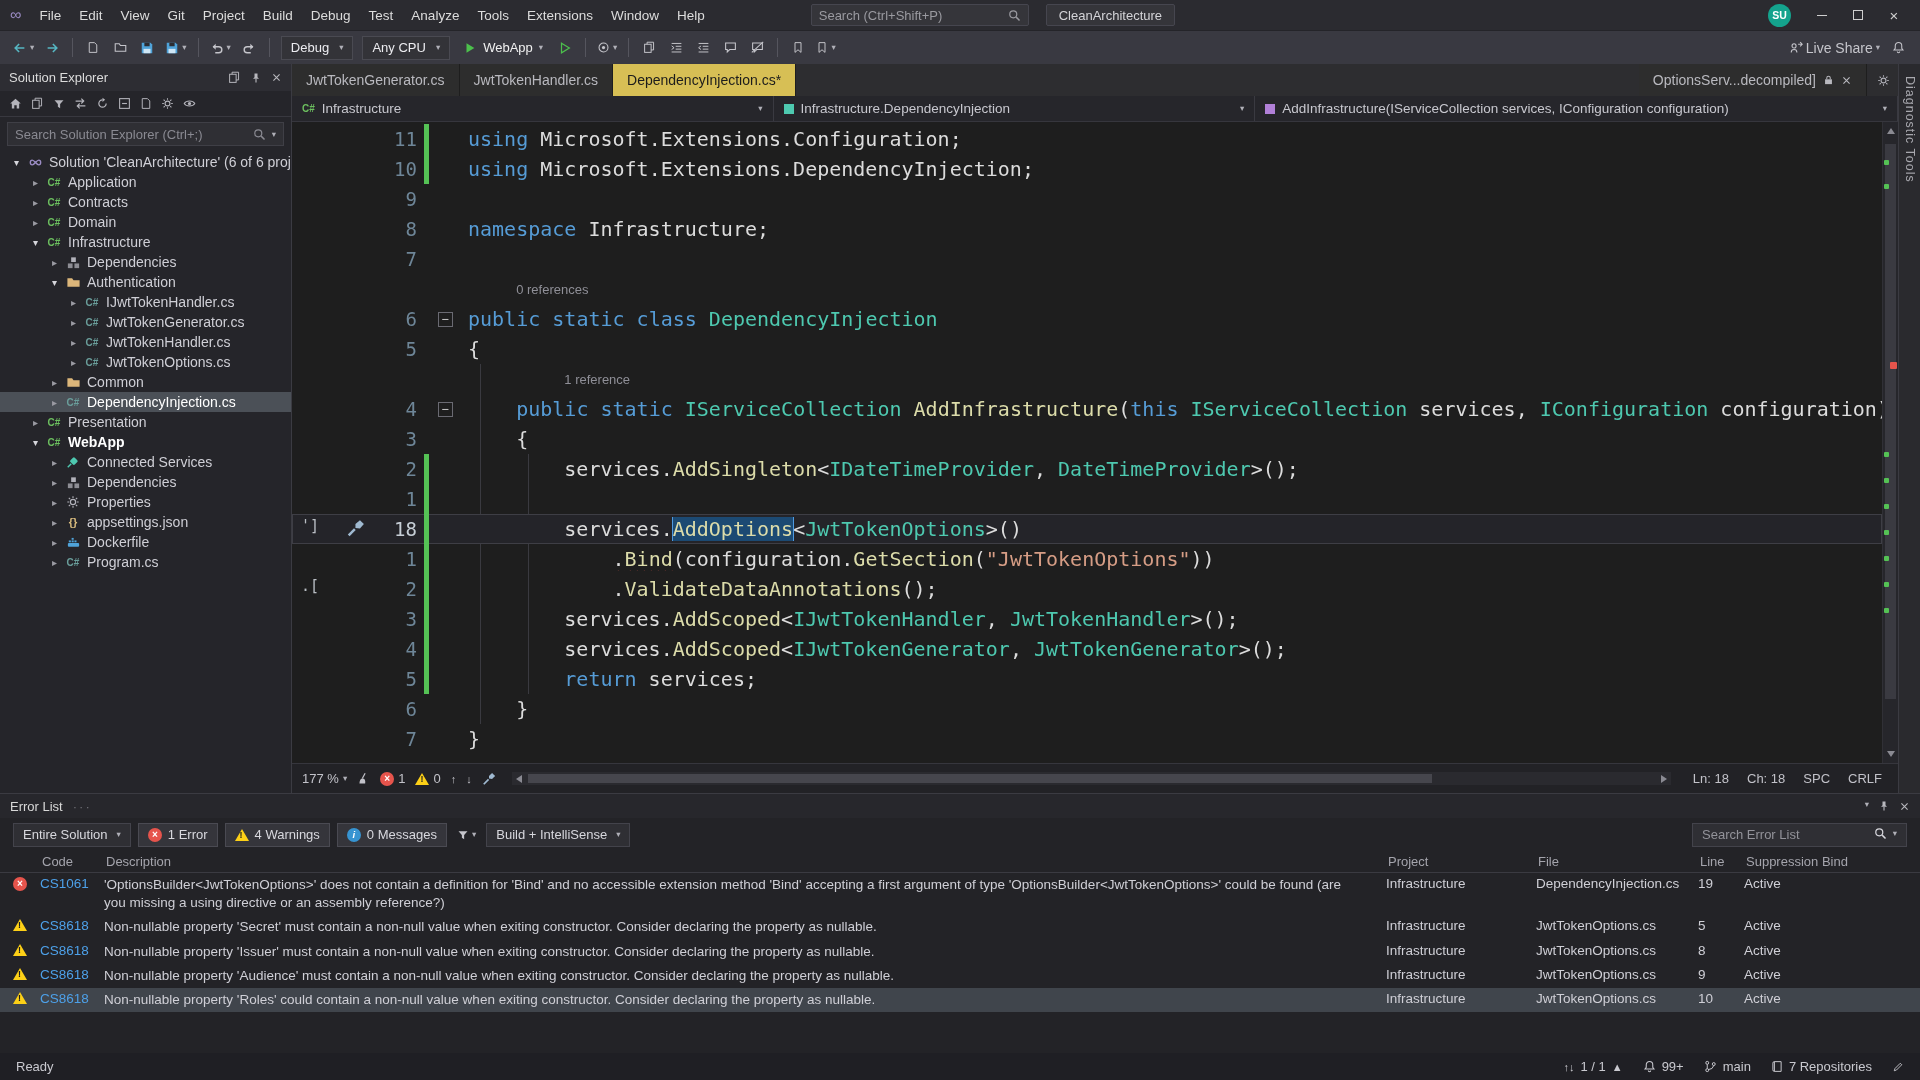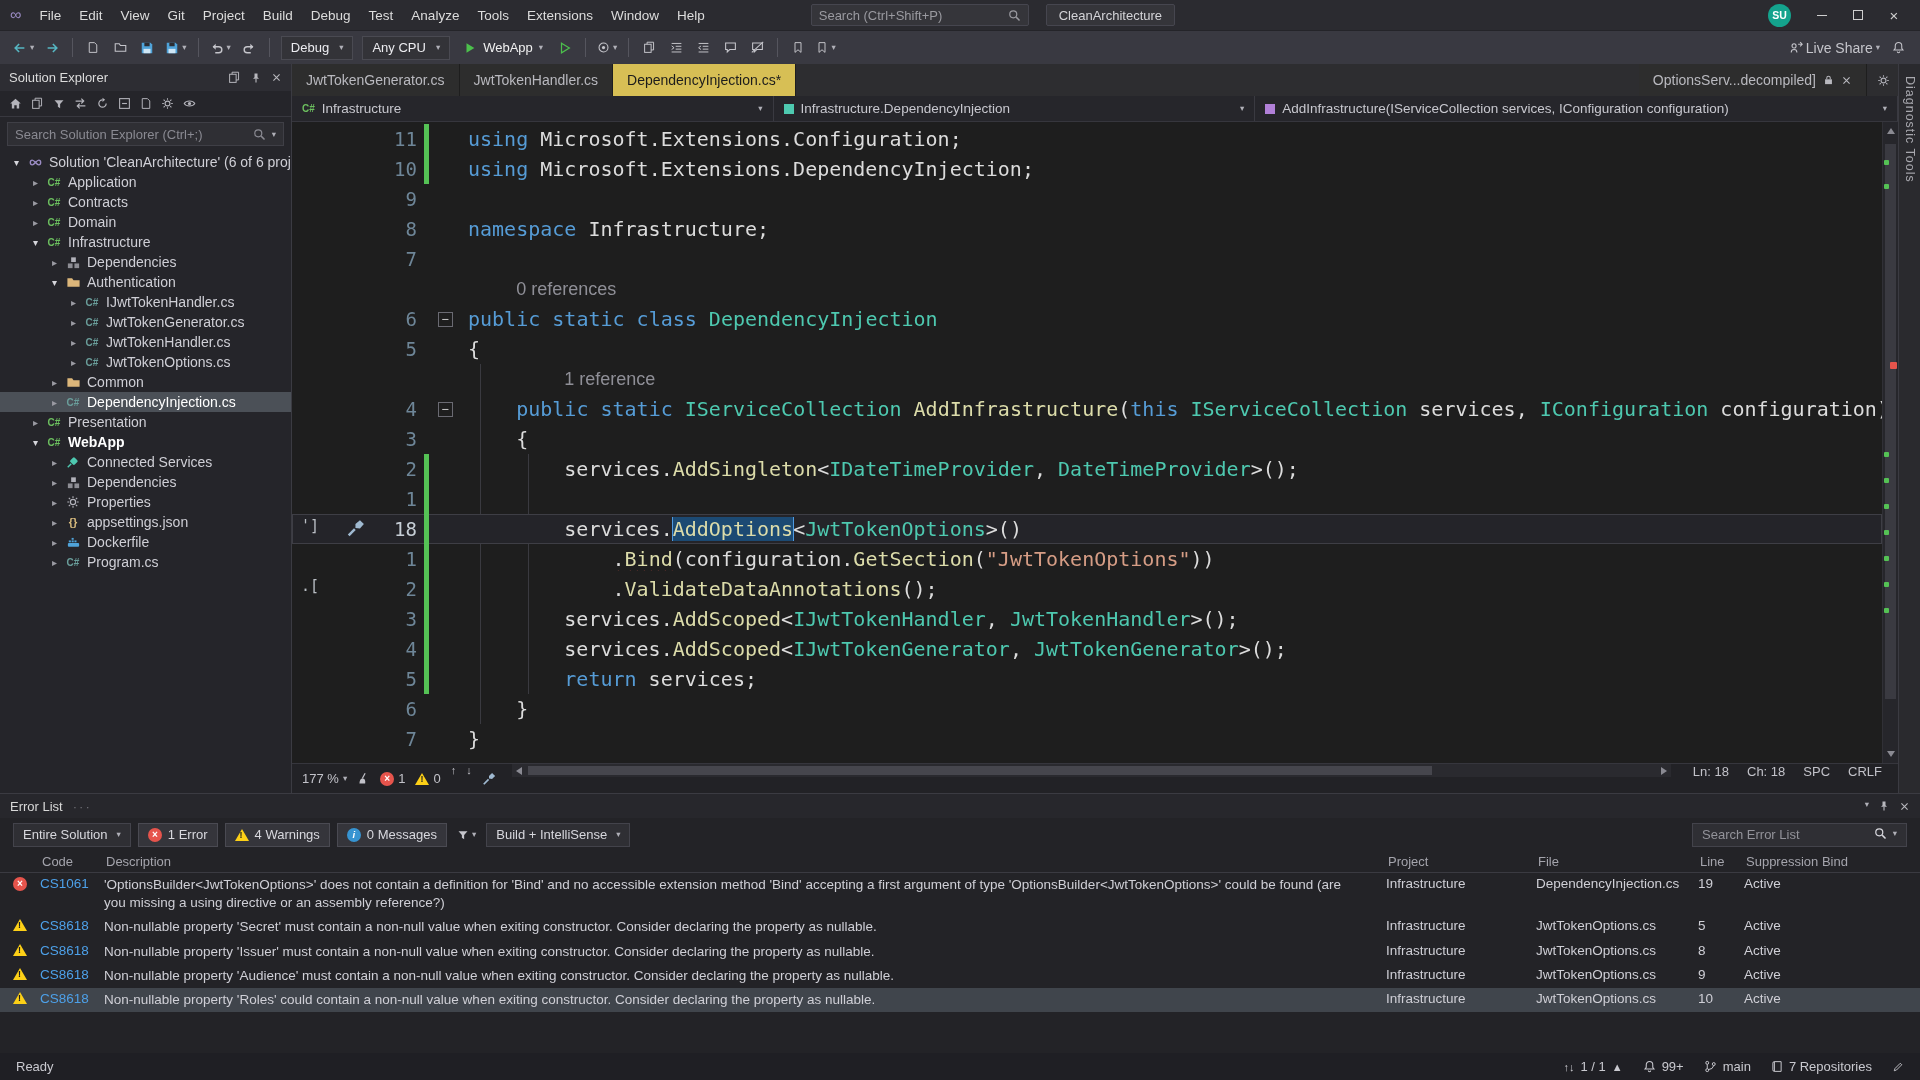--- a/index.html
+++ b/index.html
@@ -69,36 +69,36 @@
   .cl .margin{width:78px;flex:none;height:100%;position:relative}
   .mark{position:absolute;left:9px;top:3px;color:#b9bec4;font-size:15px;font-family:"DejaVu Sans Mono",monospace}
   .qfix{position:absolute;right:5px;top:5px}
   .cl .num{width:52px;flex:none;text-align:right;color:#6e8698;font-size:19px;padding-right:5px}
   .cl.cur .num{color:#c6ced6}
   .cl .chg{width:10px;flex:none;height:100%;position:relative}
   .chg.on::after{content:"";position:absolute;left:2px;top:0;width:5px;height:100%;background:#55c255}
   .cl .fold{width:26px;flex:none;display:flex;justify-content:center;align-items:center}
   .foldbox{width:15px;height:15px;border:1px solid #6a6a72;color:#c8c8c8;font-size:12px;line-height:12px;text-align:center;background:#1e1e1e}
   .cl .txt{flex:1;padding-left:10px;color:#dcdcdc;overflow:hidden}
-  .cl.lens .txt{font-family:"Liberation Sans",sans-serif;font-size:18px;color:#8f8f97}
+  .cl.lens .txt{font-family:"Liberation Sans",sans-serif;font-size:13px;color:#8f8f97}
   .cl.cur{background:#242429;box-shadow:inset 0 0 0 1px #3e3e45}
   .tok-k{color:#569cd6}.tok-t{color:#4ec9b0}.tok-m{color:#dcdcaa}.tok-c{color:#57a64a}.tok-s{color:#d69d85}.tok-p{color:#dcdcdc}
   .sel-box{background:#1c4a73;box-shadow:0 0 0 1px #4f9ae0}
   .sq{text-decoration:underline wavy #e8564d 1px;text-underline-offset:4px}
 
   .vscroll{width:16px;flex:none;background:#26262b;border-left:1px solid #303036;position:relative}
   .varrow{position:absolute;left:4px;width:0;height:0;border-left:4px solid transparent;border-right:4px solid transparent}
   .varrow.up{top:6px;border-bottom:6px solid #8a8a92}
   .varrow.down{bottom:6px;border-top:6px solid #8a8a92}
   .vthumb{position:absolute;left:2px;right:2px;top:22px;height:555px;background:#3a3a41}
   .smark{position:absolute;border-radius:1px}
   .smark.g{left:1px;width:5px;height:5px;background:#55c255}
   .smark.r{right:1px;width:7px;height:7px;background:#e6544c}
 
-  .estatus{flex:0 0 30px;border-top:1px solid #36363d;background:#222226;display:flex;padding:0 10px;gap:10px;font-size:13px;color:#c2c2c9}
+  .estatus{flex:0 0 30px;border-top:1px solid #36363d;background:#222226;display:flex;align-items:center;padding:0 10px;gap:10px;font-size:13px;color:#c2c2c9}
   .health{display:flex;align-items:center;gap:4px}
   .hscroll{flex:1;height:13px;background:#2a2a2f;position:relative;margin:0 6px;display:flex;align-items:center}
   .harrow{width:0;height:0;border-top:4px solid transparent;border-bottom:4px solid transparent;margin:0 4px}
   .harrow.left{border-right:6px solid #8a8a92}
   .harrow.right{border-left:6px solid #8a8a92;margin-left:auto}
   .hthumb{position:absolute;left:16px;width:78%;top:2px;bottom:2px;background:#46464d}
   .pos-lbls{display:flex;gap:18px;color:#c2c2c9;padding:0 6px}
 
   
   .right-strip{width:22px;flex:none;background:#2a2a2e;border-left:1px solid #3b3b42;display:flex;flex-direction:column;align-items:center;padding-top:12px}

